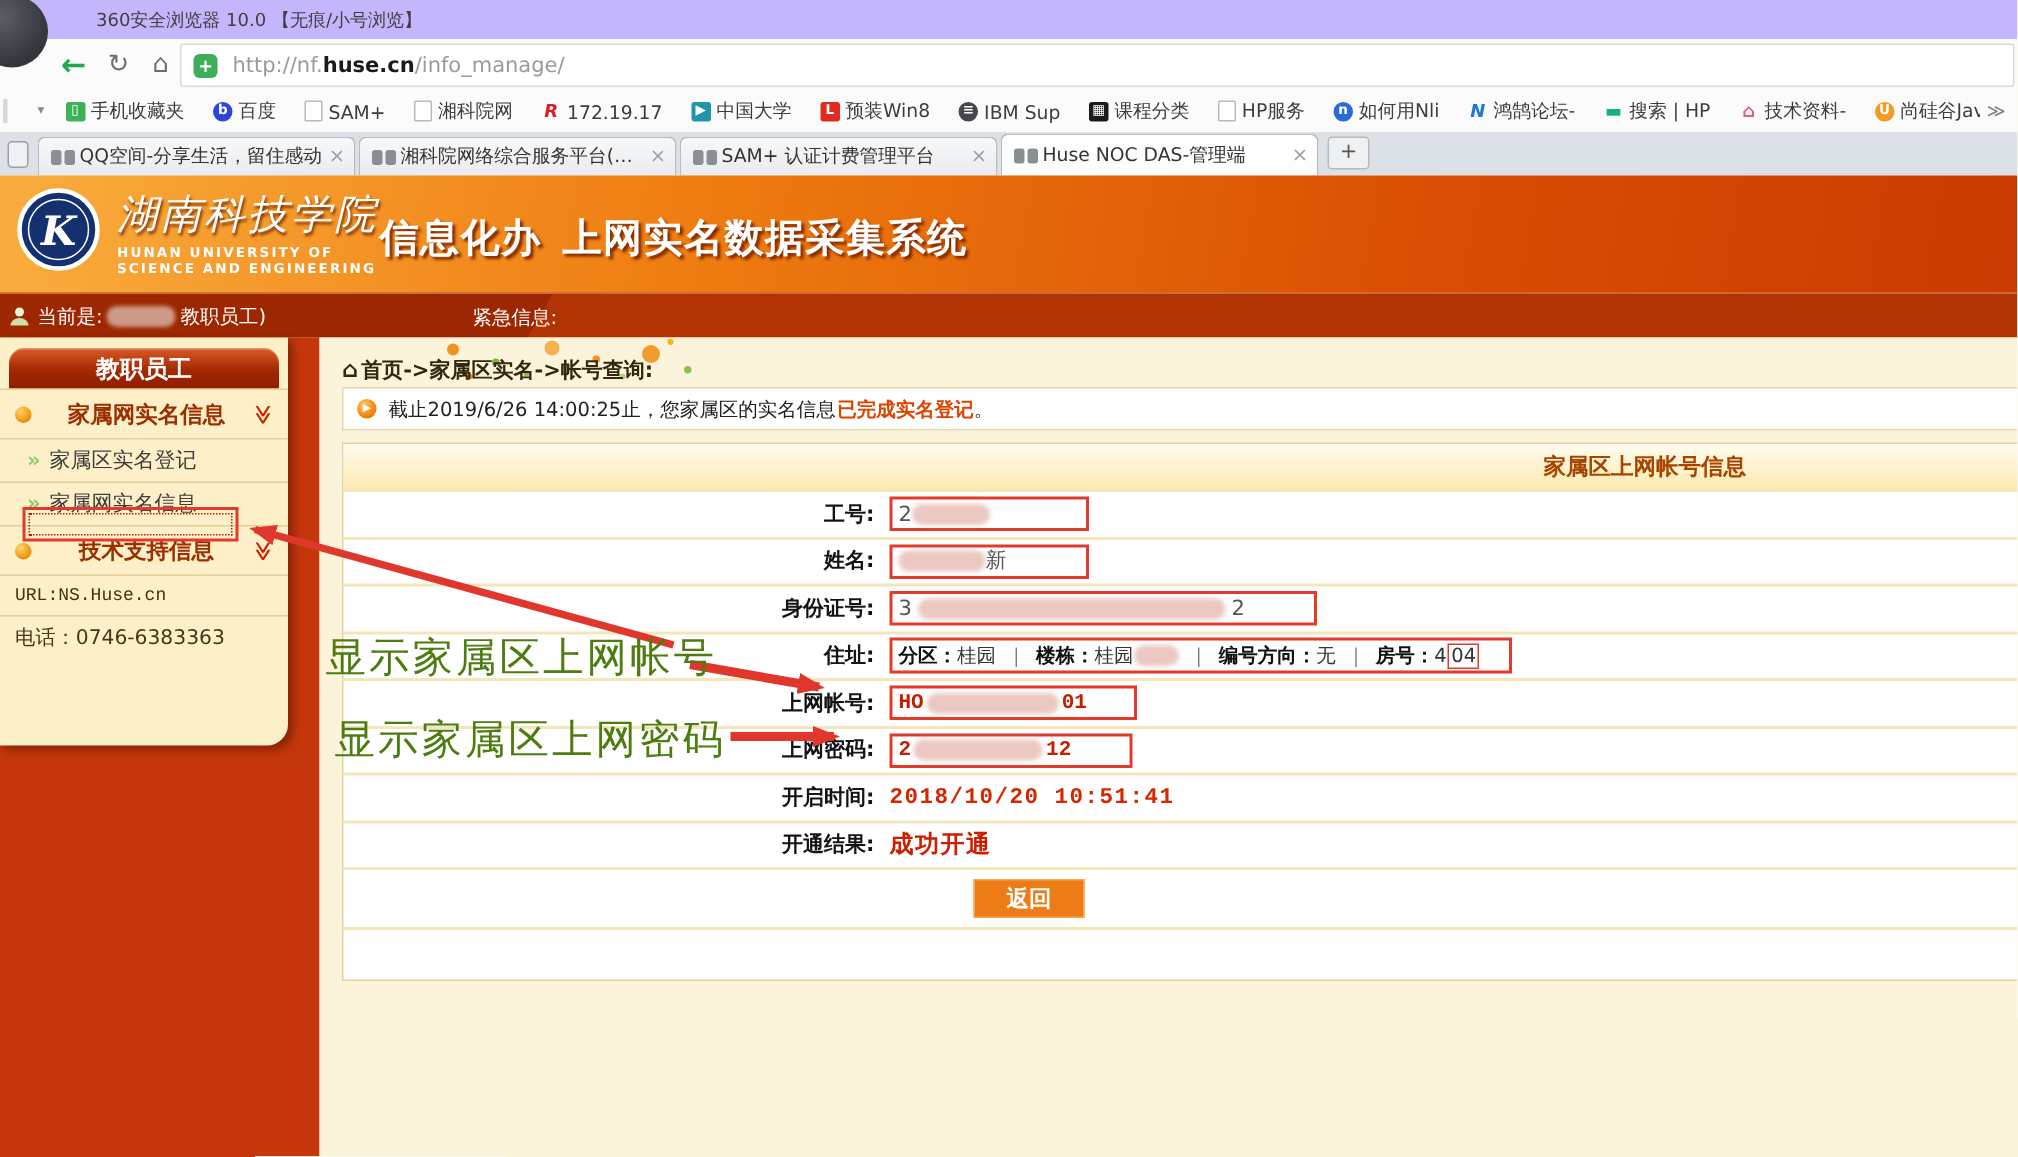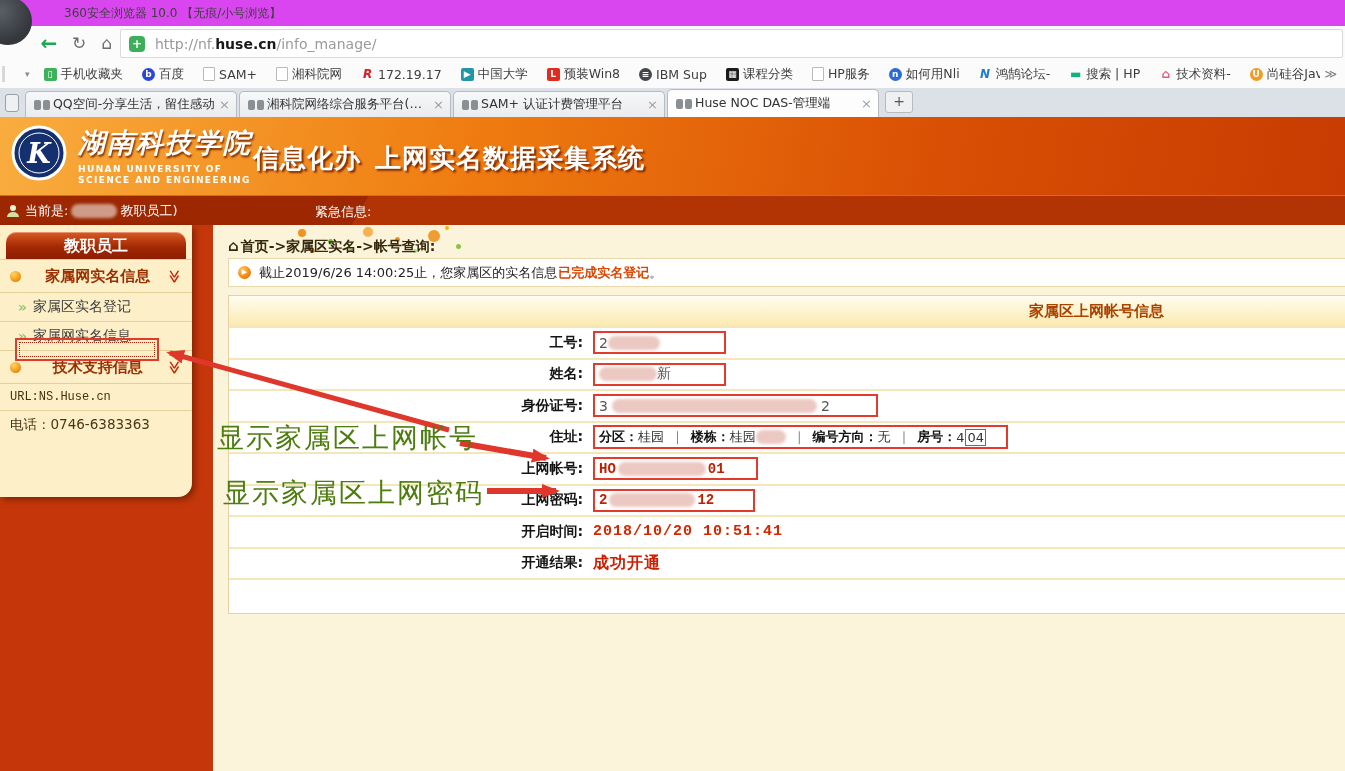--- a/index.html
+++ b/index.html
@@ -1,20 +1,20 @@
 <!DOCTYPE html>
 <html><head>
 <meta charset="utf-8">
 <style>
   html,body{margin:0;padding:0;background:#fff;}
   .window{position:relative;width:1345px;height:771px;overflow:hidden;
     font-family:"DejaVu Sans","Liberation Sans",sans-serif;background:#fcf4da;}
 
   
-  .titlebar{position:absolute;left:0;top:0;width:100%;height:26px;background:#d946ef;}
+  .titlebar{position:absolute;left:0;top:0;width:100%;height:26px;background:#c4b5fd;}
   .win-title{position:absolute;left:64px;top:5px;font-size:12px;color:#3f3f3f;white-space:nowrap;}
   .logo-circle{position:absolute;left:-16px;top:-3px;width:48px;height:48px;border-radius:50%;
     background:radial-gradient(circle at 35% 30%,#5a5f66,#33363b 70%);z-index:5;}
   .toolbar{position:absolute;left:0;top:26px;width:100%;height:34px;background:#fbfbfb;}
   .nav-btn{position:absolute;top:4px;width:26px;height:26px;text-align:center;line-height:26px;cursor:pointer;}
   .back{left:36px;color:#1fa84f;font-size:20px;font-weight:bold;}
   .refresh{left:66px;color:#6d6d6d;font-size:17px;}
   .home{left:94px;color:#6d6d6d;font-size:17px;}
   .addrbar{position:absolute;left:120px;top:3px;right:2px;height:27px;background:#fff;
     border:1px solid #d9d9d9;border-radius:2px;display:flex;align-items:center;}
@@ -46,21 +46,21 @@
   .tab-title{flex:1;font-size:12.5px;color:#333;white-space:nowrap;overflow:hidden;text-overflow:ellipsis;}
   .tab-close{color:#9aa0a6;font-size:13px;margin-left:4px;cursor:pointer;}
   .newtab{width:26px;height:20px;margin:0 0 4px 4px;background:#eef0f2;border:1px solid #b6bbc1;
     border-radius:3px;color:#555;font-size:14px;text-align:center;line-height:19px;cursor:pointer;}
 
   
   .pageheader{position:absolute;left:0;top:117px;width:100%;height:78px;
     background:linear-gradient(100deg,#f9ad3e,#ef7c10 35%,#d94f04 70%,#c83b02);}
   .emblem{position:absolute;left:11px;top:8px;}
   .school{position:absolute;left:78px;top:8px;color:#fff;}
-  .school-cn{font-family:"DejaVu Serif","Liberation Serif",serif;font-style:italic;font-weight:bold;
+  .school-cn{font-family:"DejaVu Serif","Liberation Serif",serif;font-style:italic;font-weight:normal;
     font-size:27px;letter-spacing:2px;text-shadow:1px 2px 2px #7e2d00;}
   .school-en{font-size:9px;font-weight:bold;letter-spacing:1.4px;line-height:11px;margin-top:3px;}
   .sys-title{position:absolute;left:253px;top:24px;color:#fff;font-weight:bold;font-size:26px;
     letter-spacing:1px;text-shadow:2px 2px 2px #802800;white-space:nowrap;}
   .sys-title .dept{margin-right:14px;}
 
   
   .statusbar{position:absolute;left:0;top:195px;width:100%;height:30px;background:#b23304;overflow:hidden;
     border-top:1px solid #d06a33;box-sizing:border-box;}
   .swoosh{position:absolute;left:-40px;top:0;width:400px;height:100%;background:#9c2700;transform:skewX(-30deg);}
@@ -415,20 +415,23 @@
         </div>
       </div>
 
       <div class="trow">
         <div class="tlabel">开通结果:</div>
         <div class="tvalue">
           <span class="result-text">成功开通</span>
         </div>
       </div>
 
+      <div class="btn-row">
+        <button class="back-btn">返回</button>
+      </div>
       <div class="empty-row"></div>
     </div>
 
   </div>
 
   <div class="overlay">
     <div class="ann-box">
         <div class="dotted"></div>
       </div>
     <svg width="1345" height="771">

